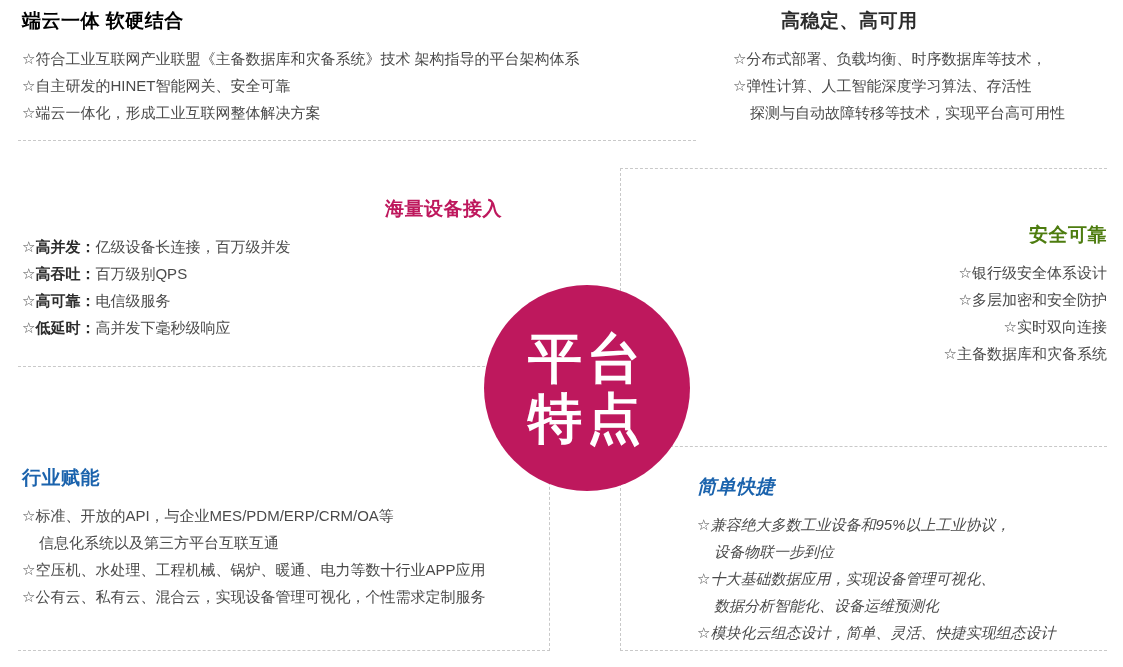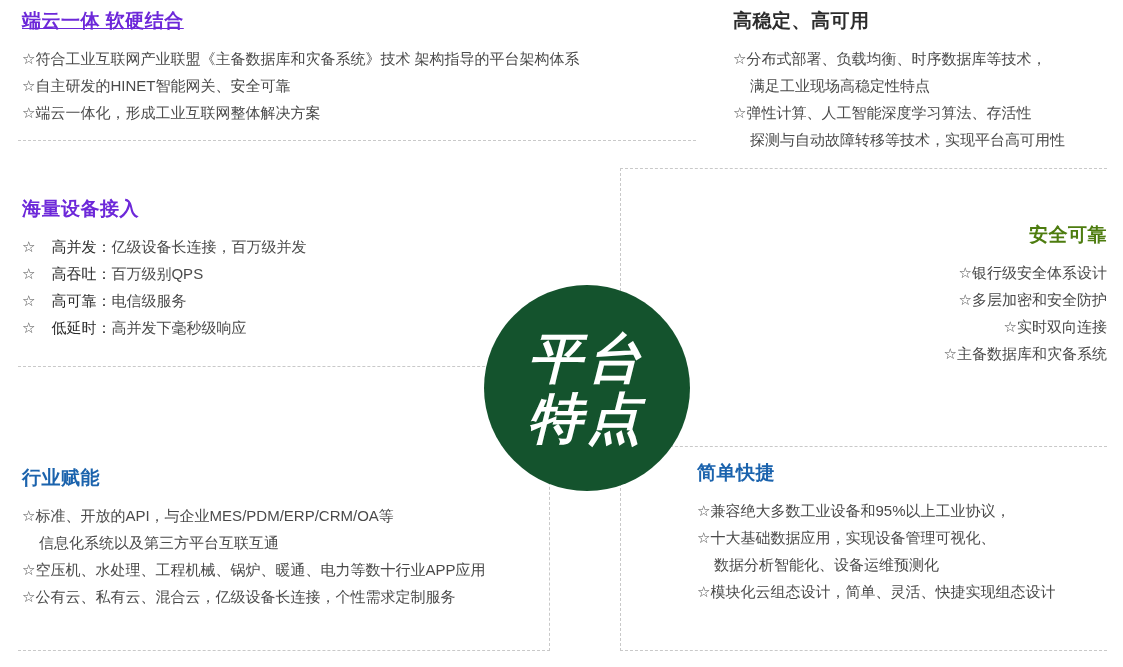--- a/index.html
+++ b/index.html
@@ -66,22 +66,21 @@
     color: #2c2c2c;
   }
   .block .row {
     font-size: 15px;
     line-height: 27px;
     color: #4a4a4a;
     white-space: nowrap;
   }
   .block .row b {
     color: #2c2c2c;
-    font-weight: normal;
-    margin-left: 16px;
+    font-weight: bold;
   }
   .block .row.indent {
     padding-left: 17px;
   }
   .block.right {
     text-align: right;
   }
   .block.right h3 {
     text-align: right;
   }
@@ -94,65 +93,65 @@
   <div class="dash-line-h" style="left:18px; top:140px; width:678px;"></div>
   <div class="dash-line-h" style="left:18px; top:366px; width:532px;"></div>
   <div class="dash-line-v" style="left:549px; top:366px; height:285px;"></div>
   <div class="dash-line-h" style="left:18px; top:650px; width:532px;"></div>
 
   <div class="dash-line-v" style="left:620px; top:168px; height:483px;"></div>
   <div class="dash-line-h" style="left:620px; top:168px; width:487px;"></div>
   <div class="dash-line-h" style="left:620px; top:446px; width:487px;"></div>
   <div class="dash-line-h" style="left:620px; top:650px; width:487px;"></div>
 
-  <div class="center-circle" style="background: #14532d; font-style: italic;">
+  <div class="center-circle" style="background: #be185d;">
     <div class="line">平台</div>
     <div class="line">特点</div>
   </div>
 
   <div class="block" style="left:22px; top:8px; width:670px;">
-    <h3 class="dark" style="color: #6d28d9; text-decoration: underline;">端云一体  软硬结合</h3>
+    <h3 class="dark" style="color: #000000;">端云一体  软硬结合</h3>
     <div class="row">☆符合工业互联网产业联盟《主备数据库和灾备系统》技术 架构指导的平台架构体系</div>
     <div class="row">☆自主研发的HINET智能网关、安全可靠</div>
     <div class="row">☆端云一体化，形成工业互联网整体解决方案</div>
   </div>
 
   <div class="block" style="left:733px; top:8px; width:390px;">
-    <h3 class="dark" style="color: rgb(44, 44, 44);">高稳定、高可用</h3>
+    <h3 class="dark" style="color: rgb(44, 44, 44); margin-left: 48px;">高稳定、高可用</h3>
     <div class="row">☆分布式部署、负载均衡、时序数据库等技术，</div>
-    <div class="row indent">满足工业现场高稳定性特点</div>
     <div class="row">☆弹性计算、人工智能深度学习算法、存活性</div>
     <div class="row indent">探测与自动故障转移等技术，实现平台高可用性</div>
   </div>
 
   <div class="block" style="left:22px; top:196px; width:480px;">
-    <h3 style="color: #6d28d9;">海量设备接入</h3>
+    <h3 style="color: #be185d; text-align: right;">海量设备接入</h3>
     <div class="row">☆<b>高并发：</b>亿级设备长连接，百万级并发</div>
     <div class="row">☆<b>高吞吐：</b>百万级别QPS</div>
     <div class="row">☆<b>高可靠：</b>电信级服务</div>
     <div class="row">☆<b>低延时：</b>高并发下毫秒级响应</div>
   </div>
 
   <div class="block right" style="left:707px; top:222px; width:400px;">
     <h3 style="color: #4d7c0f;">安全可靠</h3>
     <div class="row">☆银行级安全体系设计</div>
     <div class="row">☆多层加密和安全防护</div>
     <div class="row">☆实时双向连接</div>
     <div class="row">☆主备数据库和灾备系统</div>
   </div>
 
   <div class="block" style="left:22px; top:465px; width:520px;">
     <h3 style="color: rgb(27, 99, 173);">行业赋能</h3>
     <div class="row">☆标准、开放的API，与企业MES/PDM/ERP/CRM/OA等</div>
     <div class="row indent">信息化系统以及第三方平台互联互通</div>
     <div class="row">☆空压机、水处理、工程机械、锅炉、暖通、电力等数十行业APP应用</div>
-    <div class="row">☆公有云、私有云、混合云，亿级设备长连接，个性需求定制服务</div>
+    <div class="row">☆公有云、私有云、混合云，实现设备管理可视化，个性需求定制服务</div>
   </div>
 
-  <div class="block" style="left:697px; top:460px; width:420px;">
+  <div class="block" style="left:697px; top:474px; width:420px;font-style:italic;">
     <h3 style="color: rgb(27, 99, 173);">简单快捷</h3>
     <div class="row">☆兼容绝大多数工业设备和95%以上工业协议，</div>
+    <div class="row indent">设备物联一步到位</div>
     <div class="row">☆十大基础数据应用，实现设备管理可视化、</div>
     <div class="row indent">数据分析智能化、设备运维预测化</div>
     <div class="row">☆模块化云组态设计，简单、灵活、快捷实现组态设计</div>
   </div>
 
 </div>
 
 </body></html>

